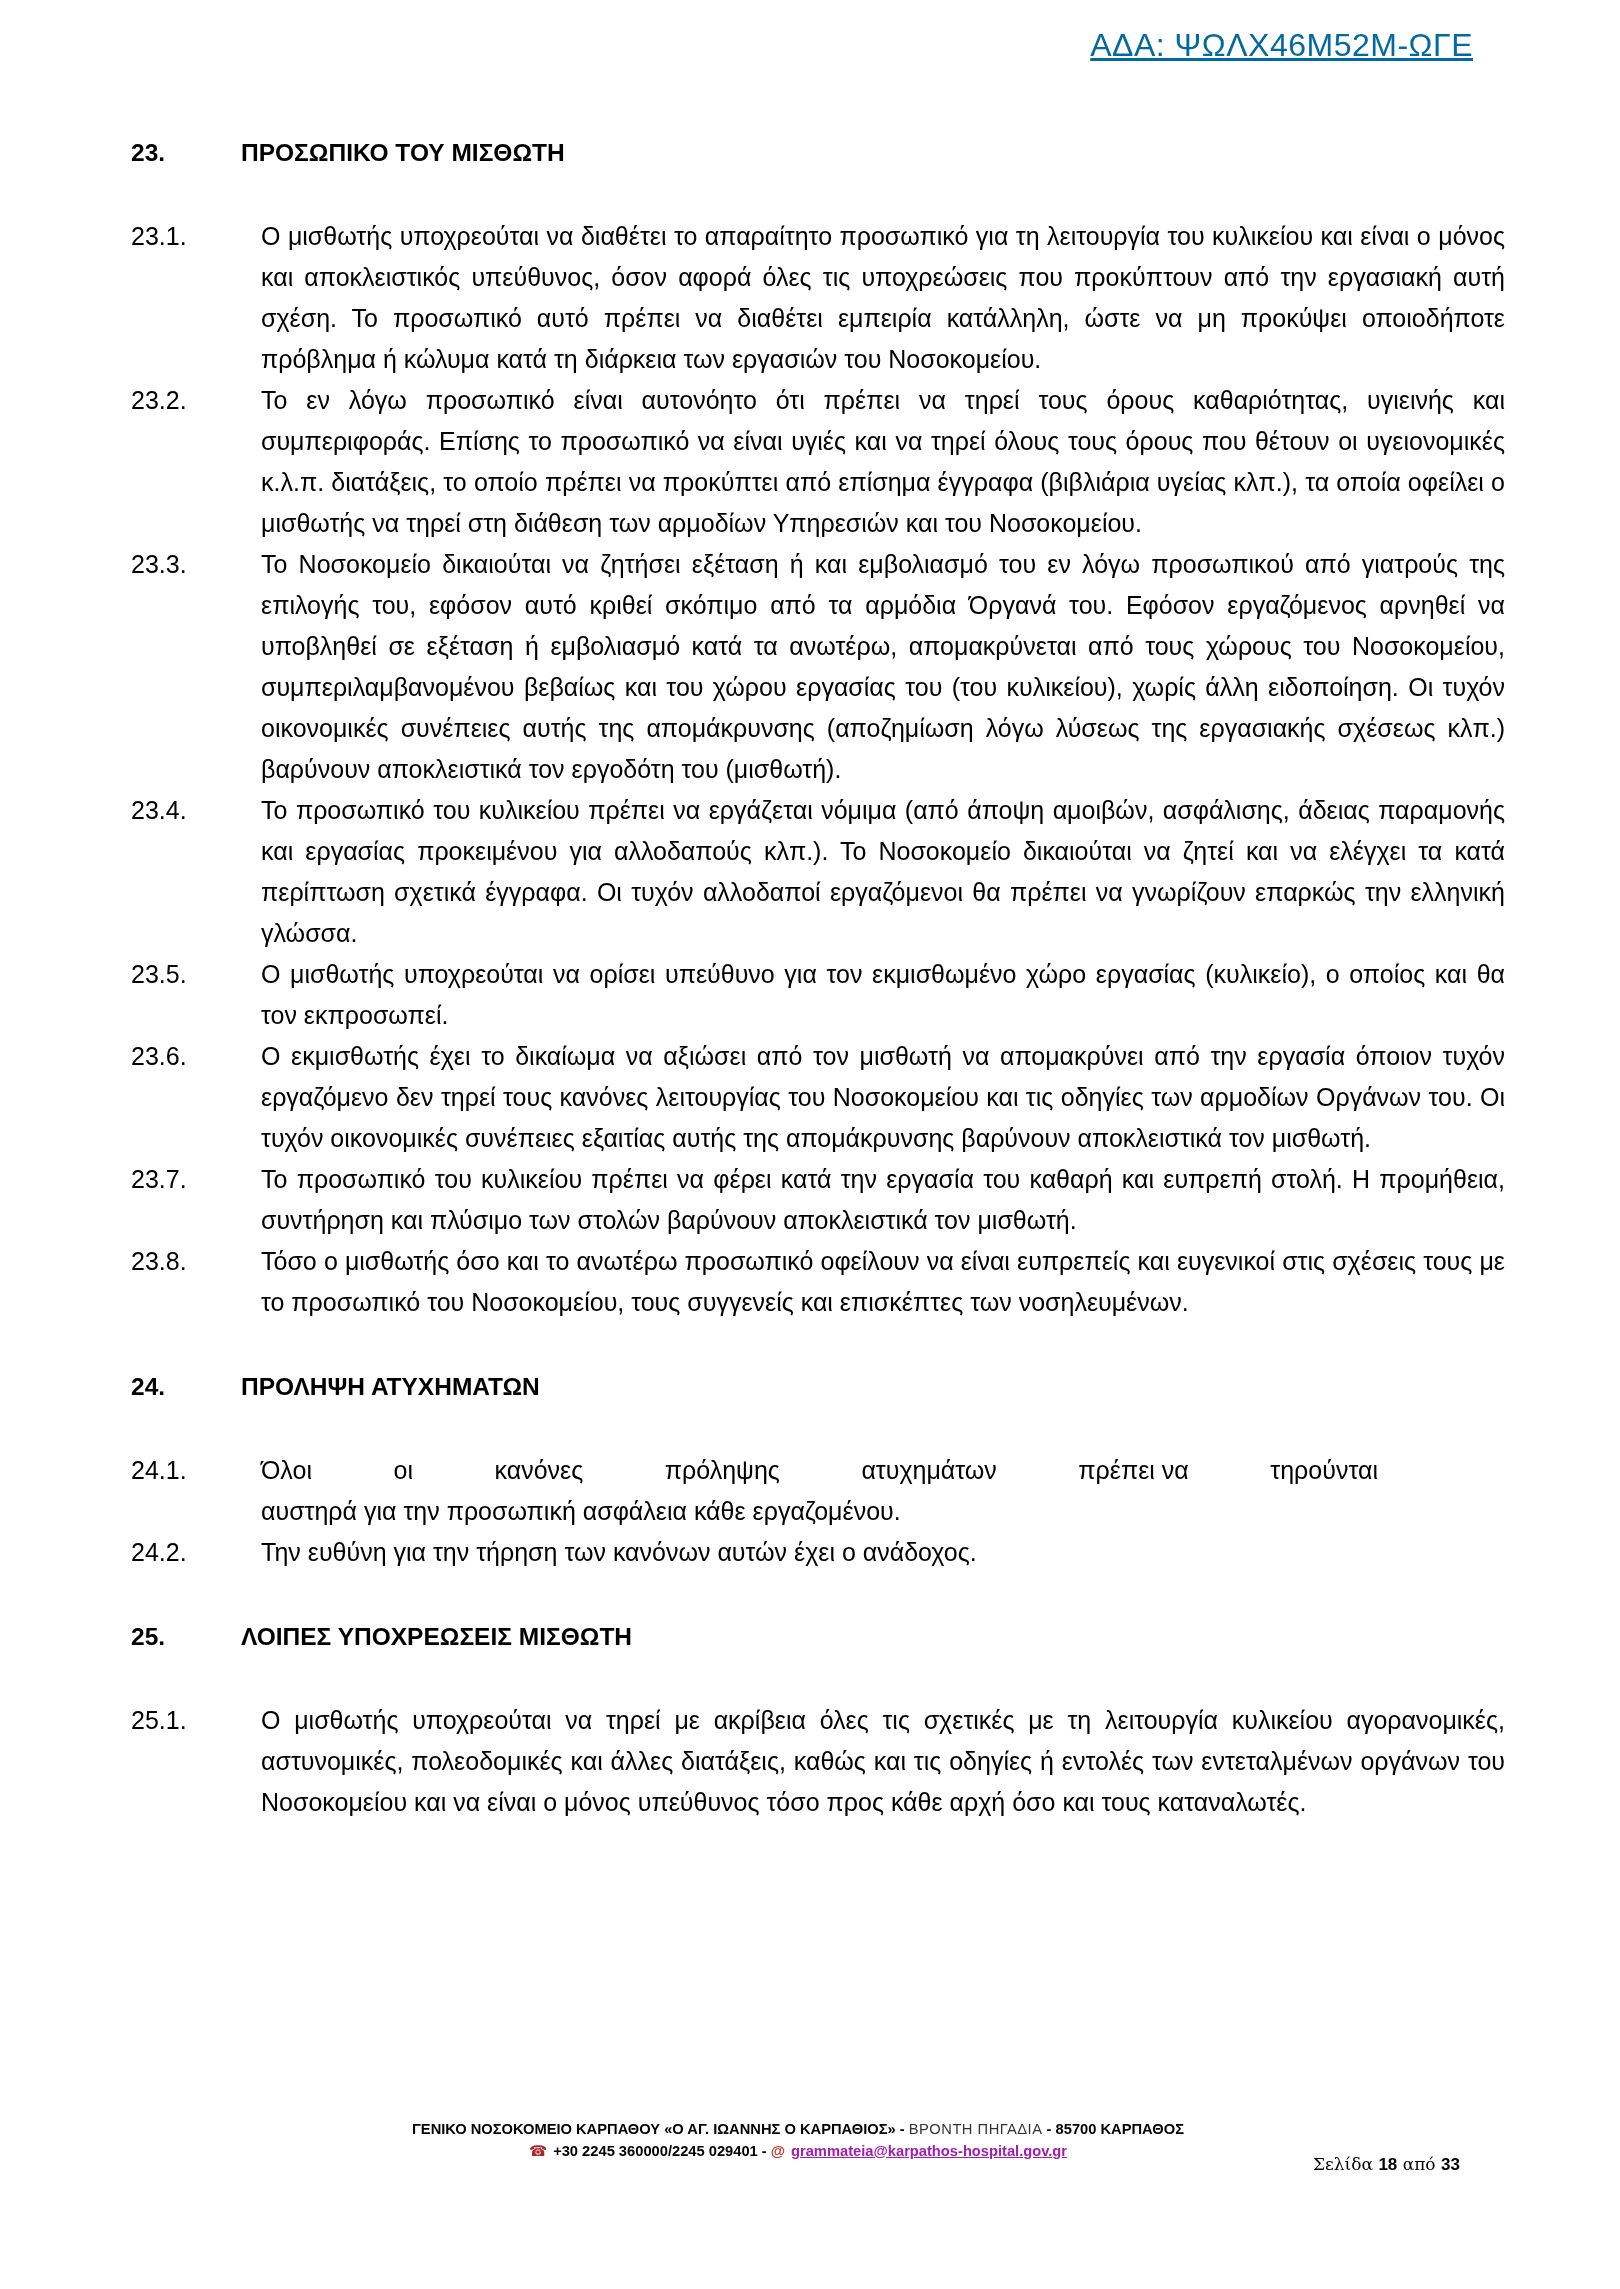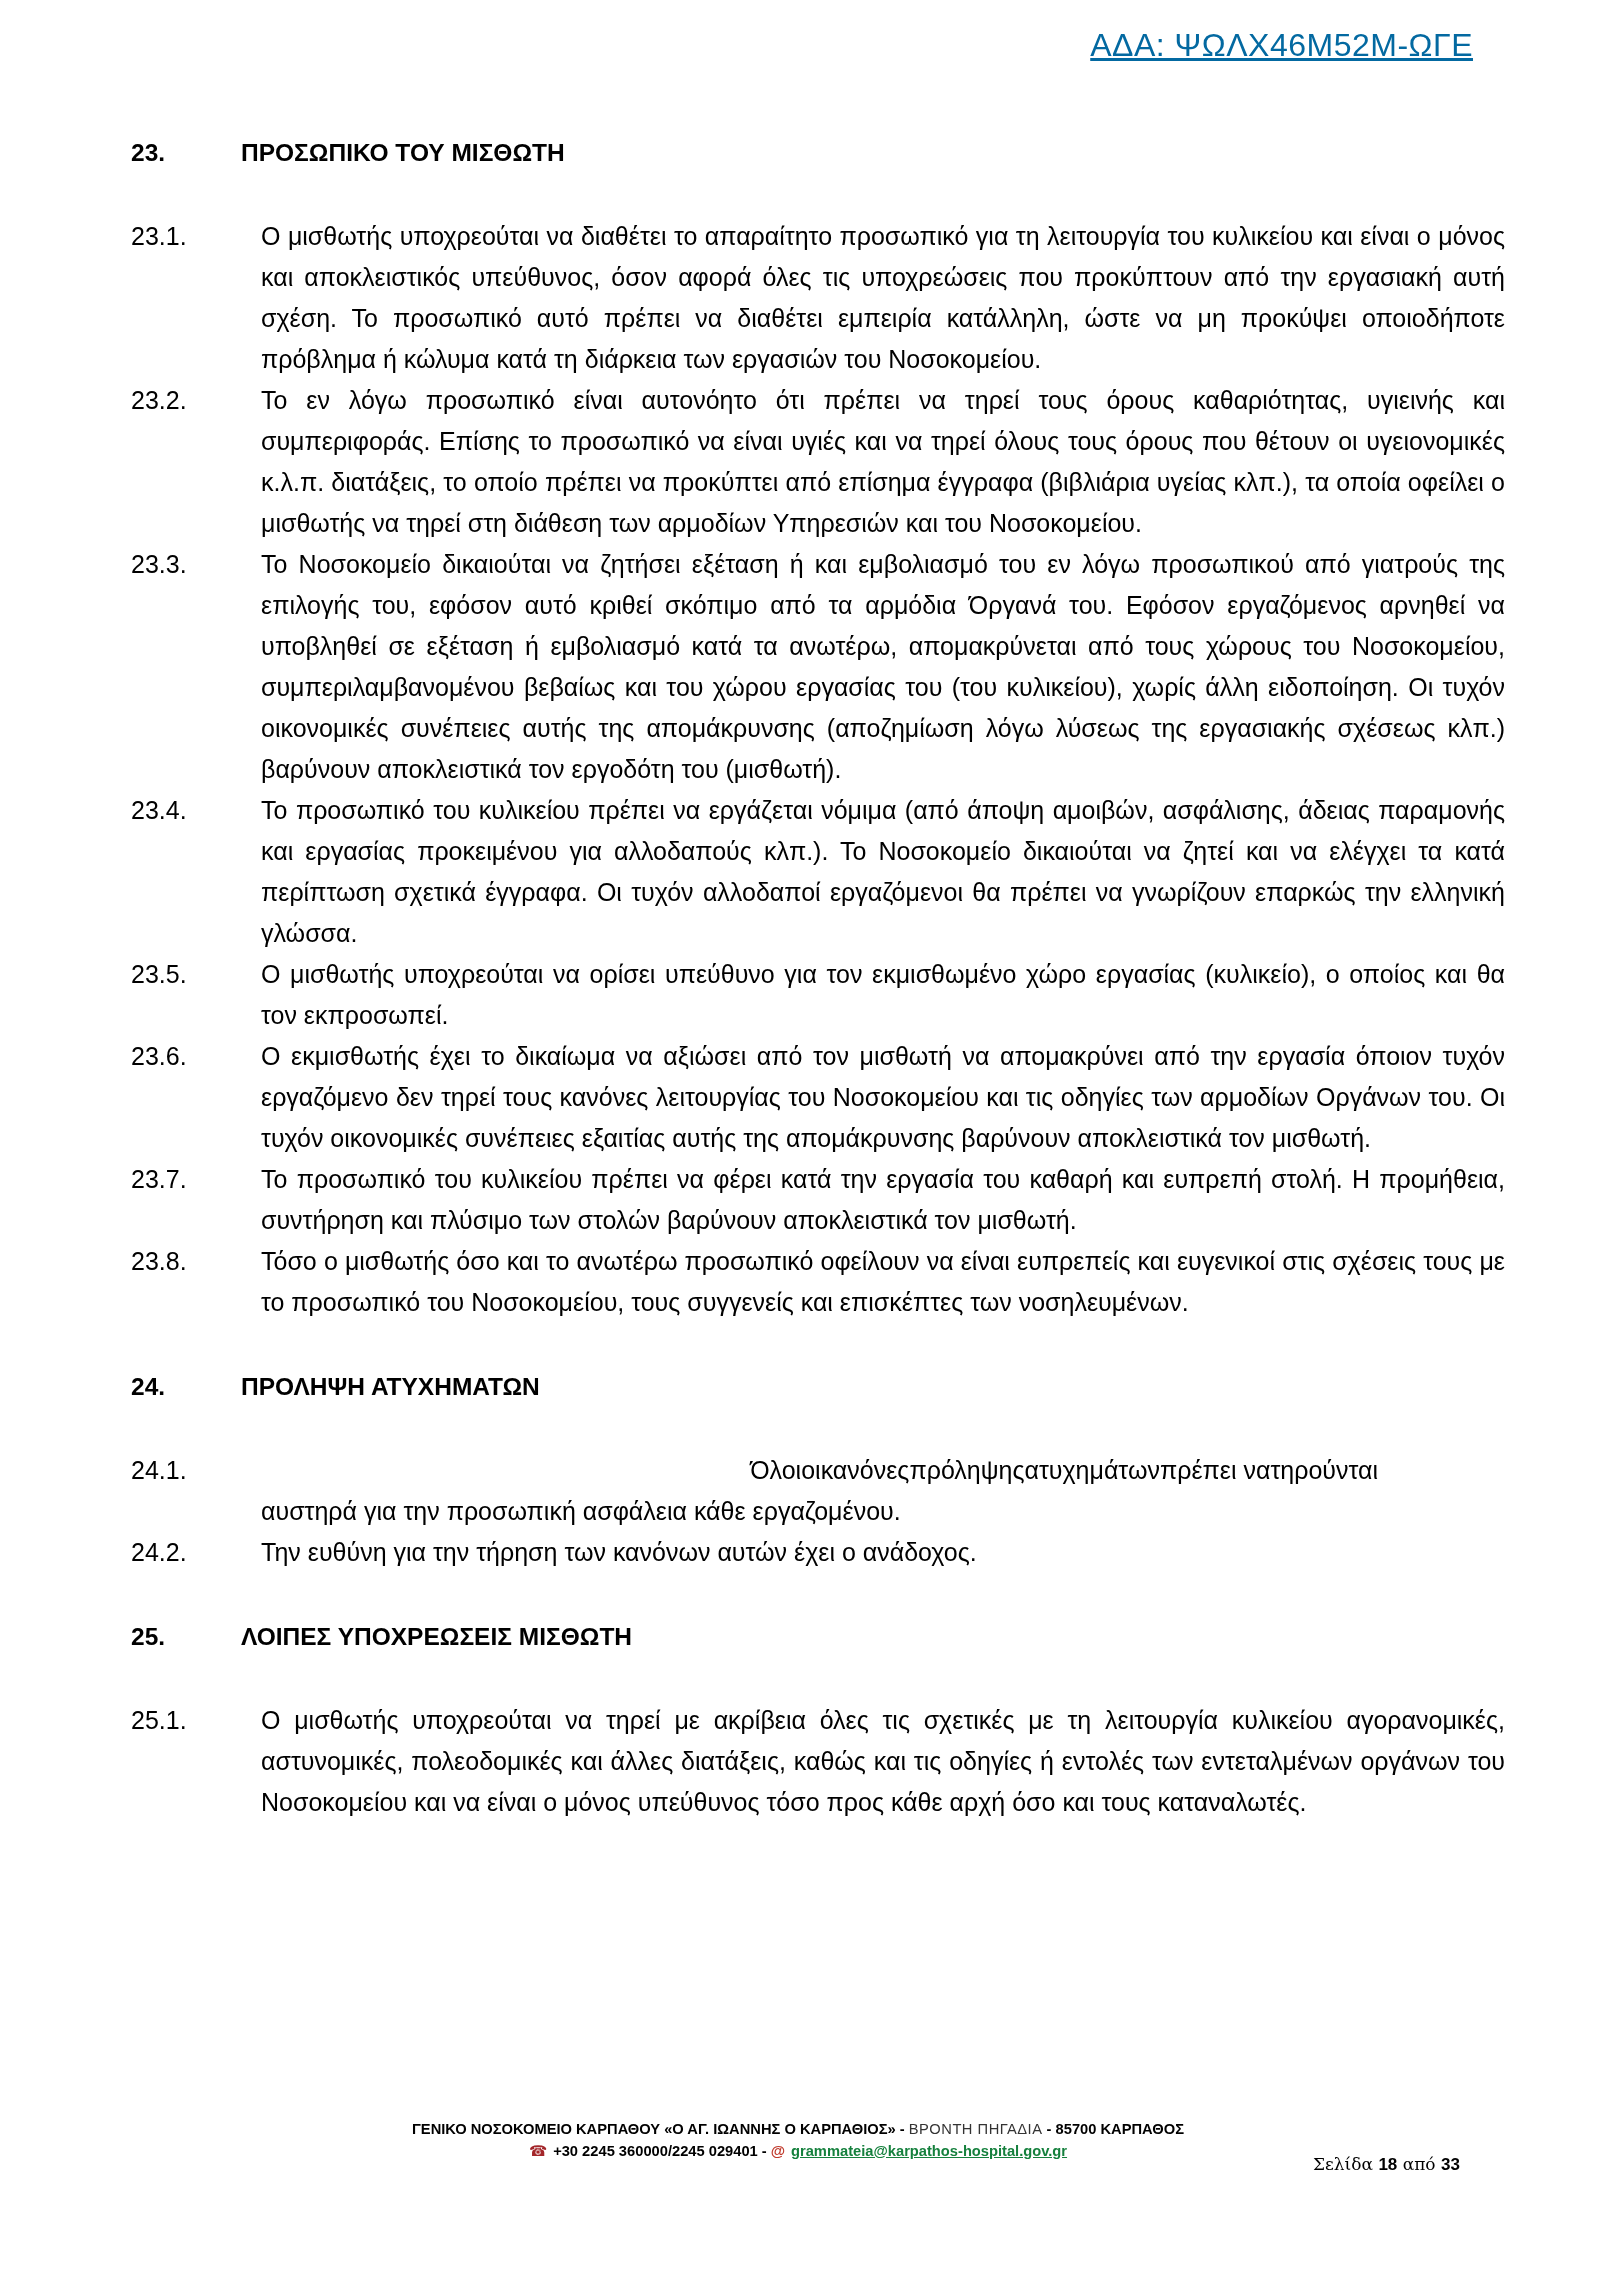--- a/index.html
+++ b/index.html
@@ -58,21 +58,21 @@
       width: 101px;
       flex: 0 0 101px;
     }
     .clause .ctext {
       flex: 1 1 auto;
       text-align: justify;
       hyphens: none;
     }
     .spread-line {
       display: flex;
-      justify-content: flex-end;
+      justify-content: space-between;
       width: 1117px;
     }
     .footer {
       position: absolute;
       left: 0;
       width: 1596px;
       top: 2119px;
       text-align: center;
       font-size: 14.7px;
       line-height: 21.6px;
@@ -91,21 +91,21 @@
       display: inline-block;
       margin-right: 5.9px;
       font-size: 14.7px;
     }
     .footer .at-icon {
       color: #c0392b;
       font-weight: bold;
       margin-right: 5.9px;
     }
     .footer a {
-      color: #15803d;
+      color: #a21caf;
       text-decoration: underline;
       font-weight: bold;
     }
     .page-number {
       position: absolute;
       top: 2154px;
       left: 1313px;
       font-size: 17px;
       font-family: "DejaVu Serif", "Liberation Serif", serif;
     }

